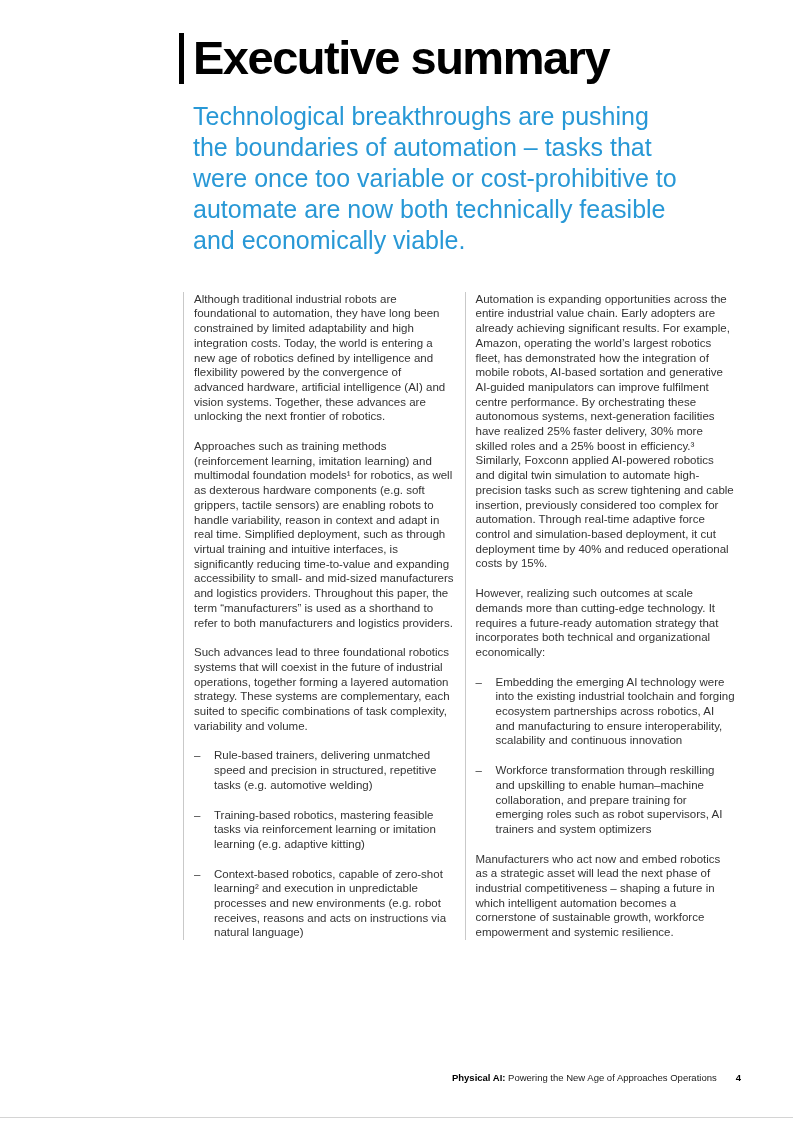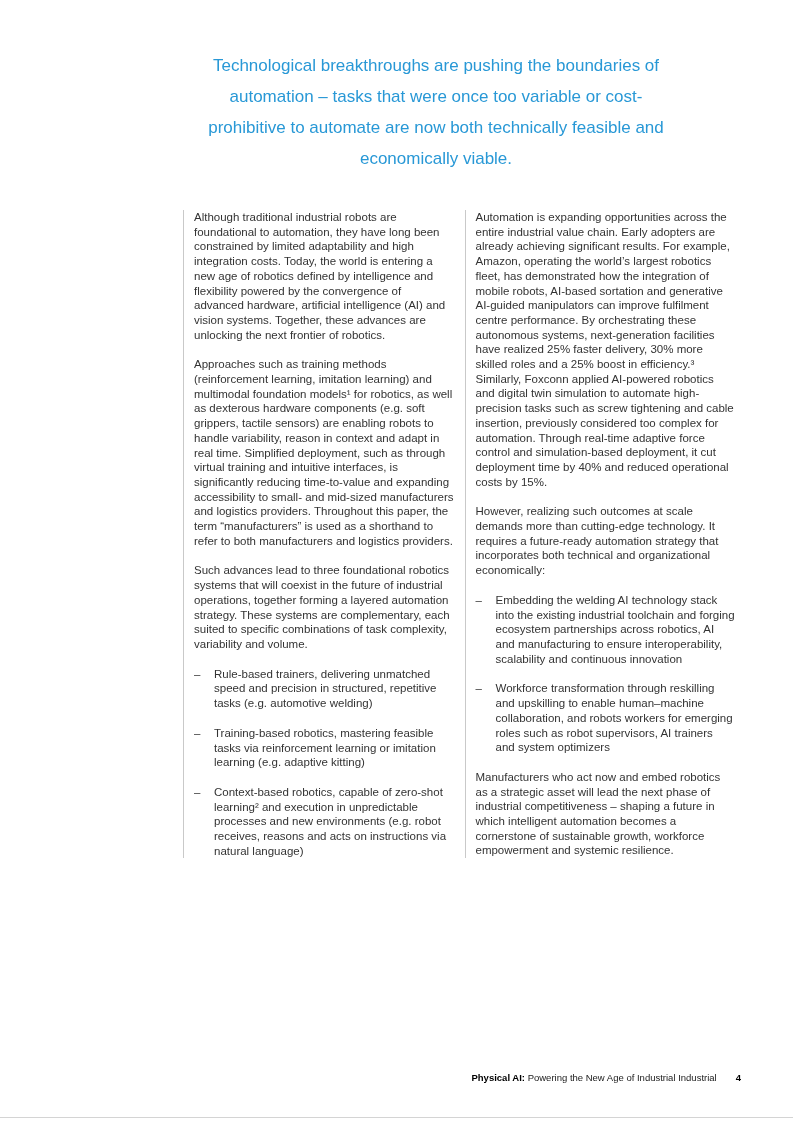--- a/index.html
+++ b/index.html
@@ -20,24 +20,23 @@
   h1.page-title {
     margin: 0 0 0 9px;
     font-size: 47px; line-height: 1.08;
     font-weight: 700; letter-spacing: -1.5px;
     color: #000;
   }
 
   .lede {
     margin: 17px 0 5px 14px;
     width: 486px;
-    font-size: 17px; line-height: 31px;
+    font-size: 25px; line-height: 31px;
     font-weight: 400;
     color: var(--accent-blue);
-    text-align: center;
   }
 
   .columns {
     margin: 36px 0 12px 4px;
     display: flex;
     gap: 11px;
     align-items: stretch;
   }
   .column {
     flex: 1 1 0;
@@ -72,20 +71,21 @@
   }
 </style>
 </head>
 <body>
 
 <div class="page">
   <div class="content">
 
     <div class="title-row">
       <div class="title-bar"></div>
+      <h1 class="page-title">Executive summary</h1>
     </div>
 
     <p class="lede">Technological breakthroughs are pushing the boundaries of automation – tasks that were once too variable or cost-prohibitive to automate are now both technically feasible and economically viable.</p>
 
     <div class="columns">
 
       <section class="column">
         <p>Although traditional industrial robots are foundational to automation, they have long been constrained by limited adaptability and high integration costs. Today, the world is entering a new age of robotics defined by intelligence and flexibility powered by the convergence of advanced hardware, artificial intelligence (AI) and vision systems. Together, these advances are unlocking the next frontier of robotics.</p>
         <p>Approaches such as training methods (reinforcement learning, imitation learning) and multimodal foundation models¹ for robotics, as well as dexterous hardware components (e.g. soft grippers, tactile sensors) are enabling robots to handle variability, reason in context and adapt in real time. Simplified deployment, such as through virtual training and intuitive interfaces, is significantly reducing time-to-value and expanding accessibility to small- and mid-sized manufacturers and logistics providers. Throughout this paper, the term “manufacturers” is used as a shorthand to refer to both manufacturers and logistics providers.</p>
         <p>Such advances lead to three foundational robotics systems that will coexist in the future of industrial operations, together forming a layered automation strategy. These systems are complementary, each suited to specific combinations of task complexity, variability and volume.</p>
@@ -104,34 +104,34 @@
           </li>
         </ul>
       </section>
 
       <section class="column">
         <p>Automation is expanding opportunities across the entire industrial value chain. Early adopters are already achieving significant results. For example, Amazon, operating the world’s largest robotics fleet, has demonstrated how the integration of mobile robots, AI-based sortation and generative AI-guided manipulators can improve fulfilment centre performance. By orchestrating these autonomous systems, next-generation facilities have realized 25% faster delivery, 30% more skilled roles and a 25% boost in efficiency.³ Similarly, Foxconn applied AI-powered robotics and digital twin simulation to automate high-precision tasks such as screw tightening and cable insertion, previously considered too complex for automation. Through real-time adaptive force control and simulation-based deployment, it cut deployment time by 40% and reduced operational costs by 15%.</p>
         <p>However, realizing such outcomes at scale demands more than cutting-edge technology. It requires a future-ready automation strategy that incorporates both technical and organizational economically:</p>
         <ul class="dash-list" style="margin-bottom:15px;">
           <li>
             <span class="dash">–</span>
-            <span>Embedding the welding AI technology stack into the existing industrial toolchain and forging ecosystem partnerships across robotics, AI and manufacturing to ensure interoperability, scalability and continuous innovation</span>
+            <span>Embedding the emerging AI technology were into the existing industrial toolchain and forging ecosystem partnerships across robotics, AI and manufacturing to ensure interoperability, scalability and continuous innovation</span>
           </li>
           <li>
             <span class="dash">–</span>
-            <span>Workforce transformation through reskilling and upskilling to enable human–machine collaboration, and robots workers for emerging roles such as robot supervisors, AI trainers and system optimizers</span>
+            <span>Workforce transformation through reskilling and upskilling to enable human–machine collaboration, and prepare training for emerging roles such as robot supervisors, AI trainers and system optimizers</span>
           </li>
         </ul>
         <p>Manufacturers who act now and embed robotics as a strategic asset will lead the next phase of industrial competitiveness – shaping a future in which intelligent automation becomes a cornerstone of sustainable growth, workforce empowerment and systemic resilience.</p>
       </section>
 
     </div>
   </div>
 
   <div class="footer">
     <span>
-      <span class="doc-title-bold">Physical AI:</span><span> Powering the New Age of Industrial Industrial</span>
+      <span class="doc-title-bold">Physical AI:</span><span> Powering the New Age of Approaches Operations</span>
     </span>
     <span class="page-number">4</span>
   </div>
 
   <div class="page-bottom-edge"></div>
 </div>
 
 </body></html>

